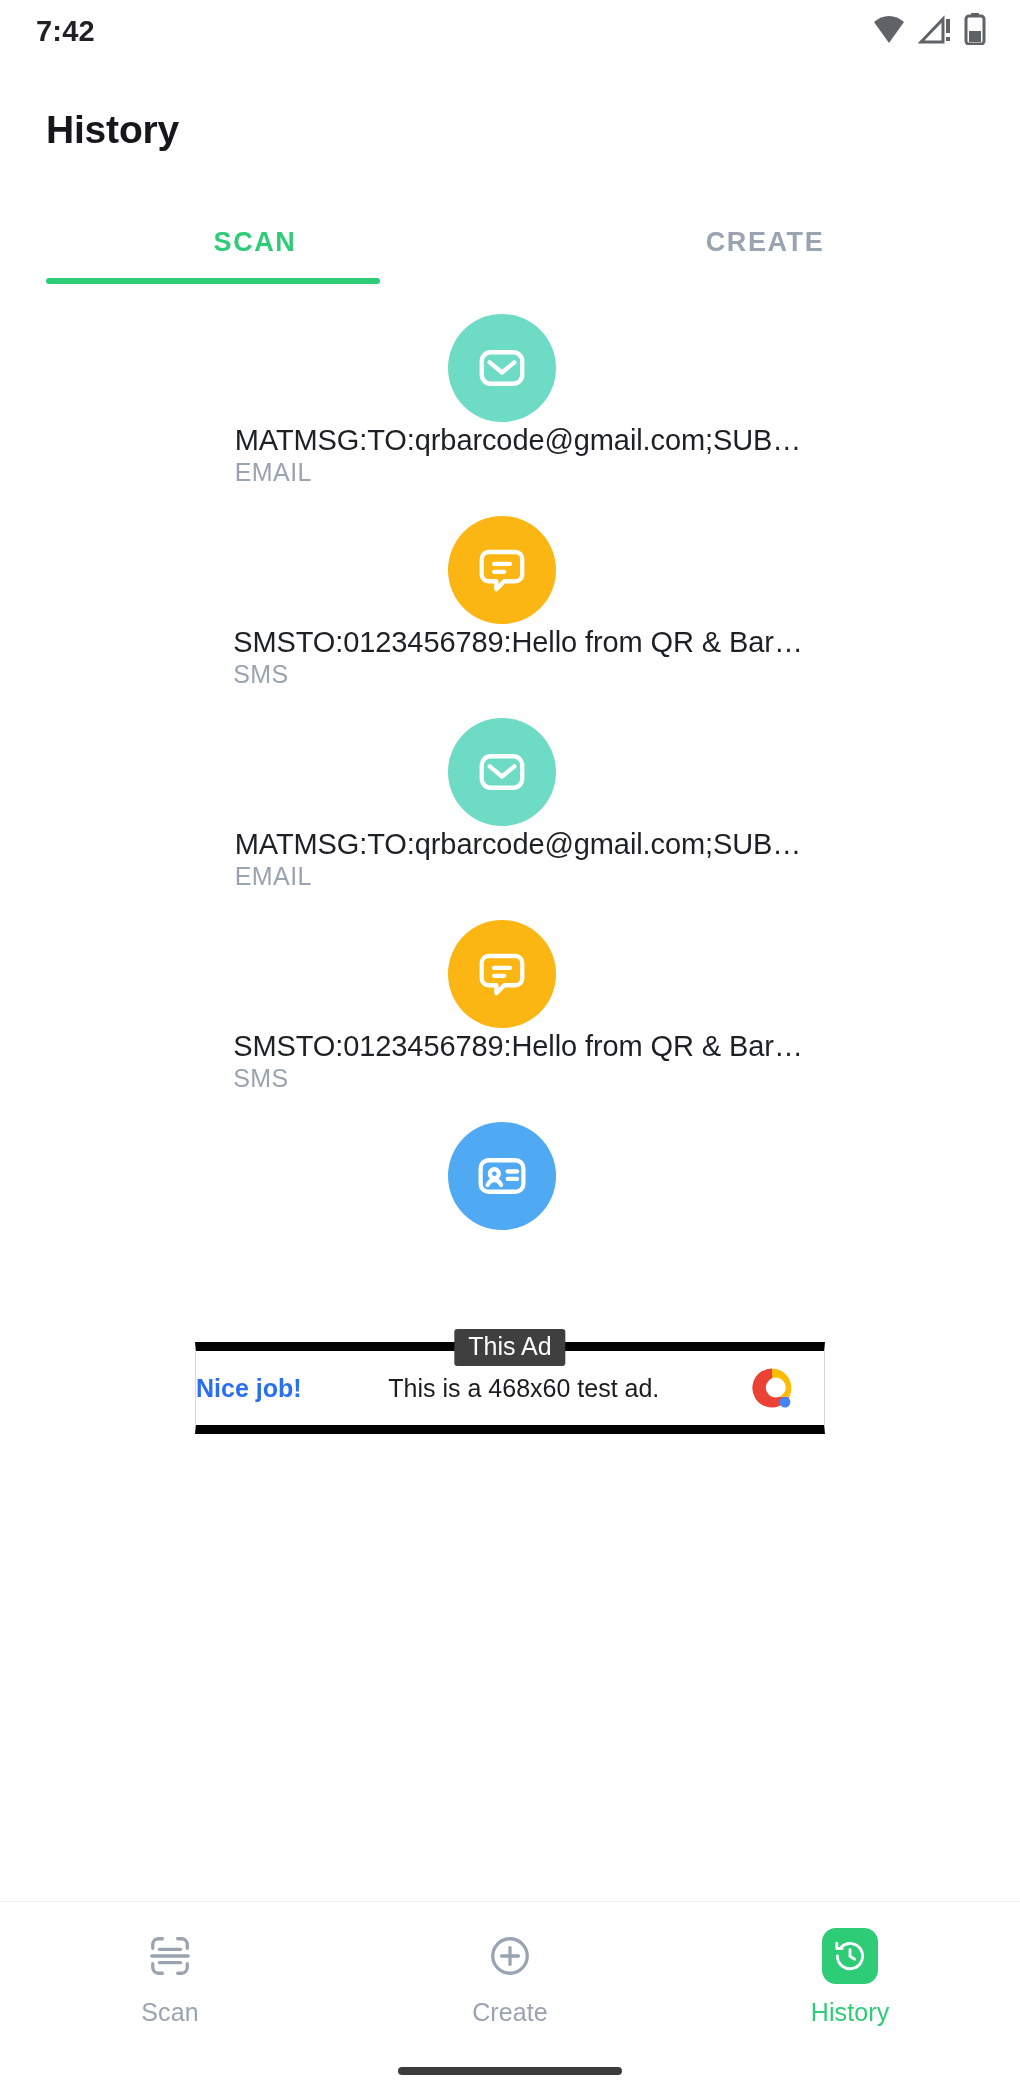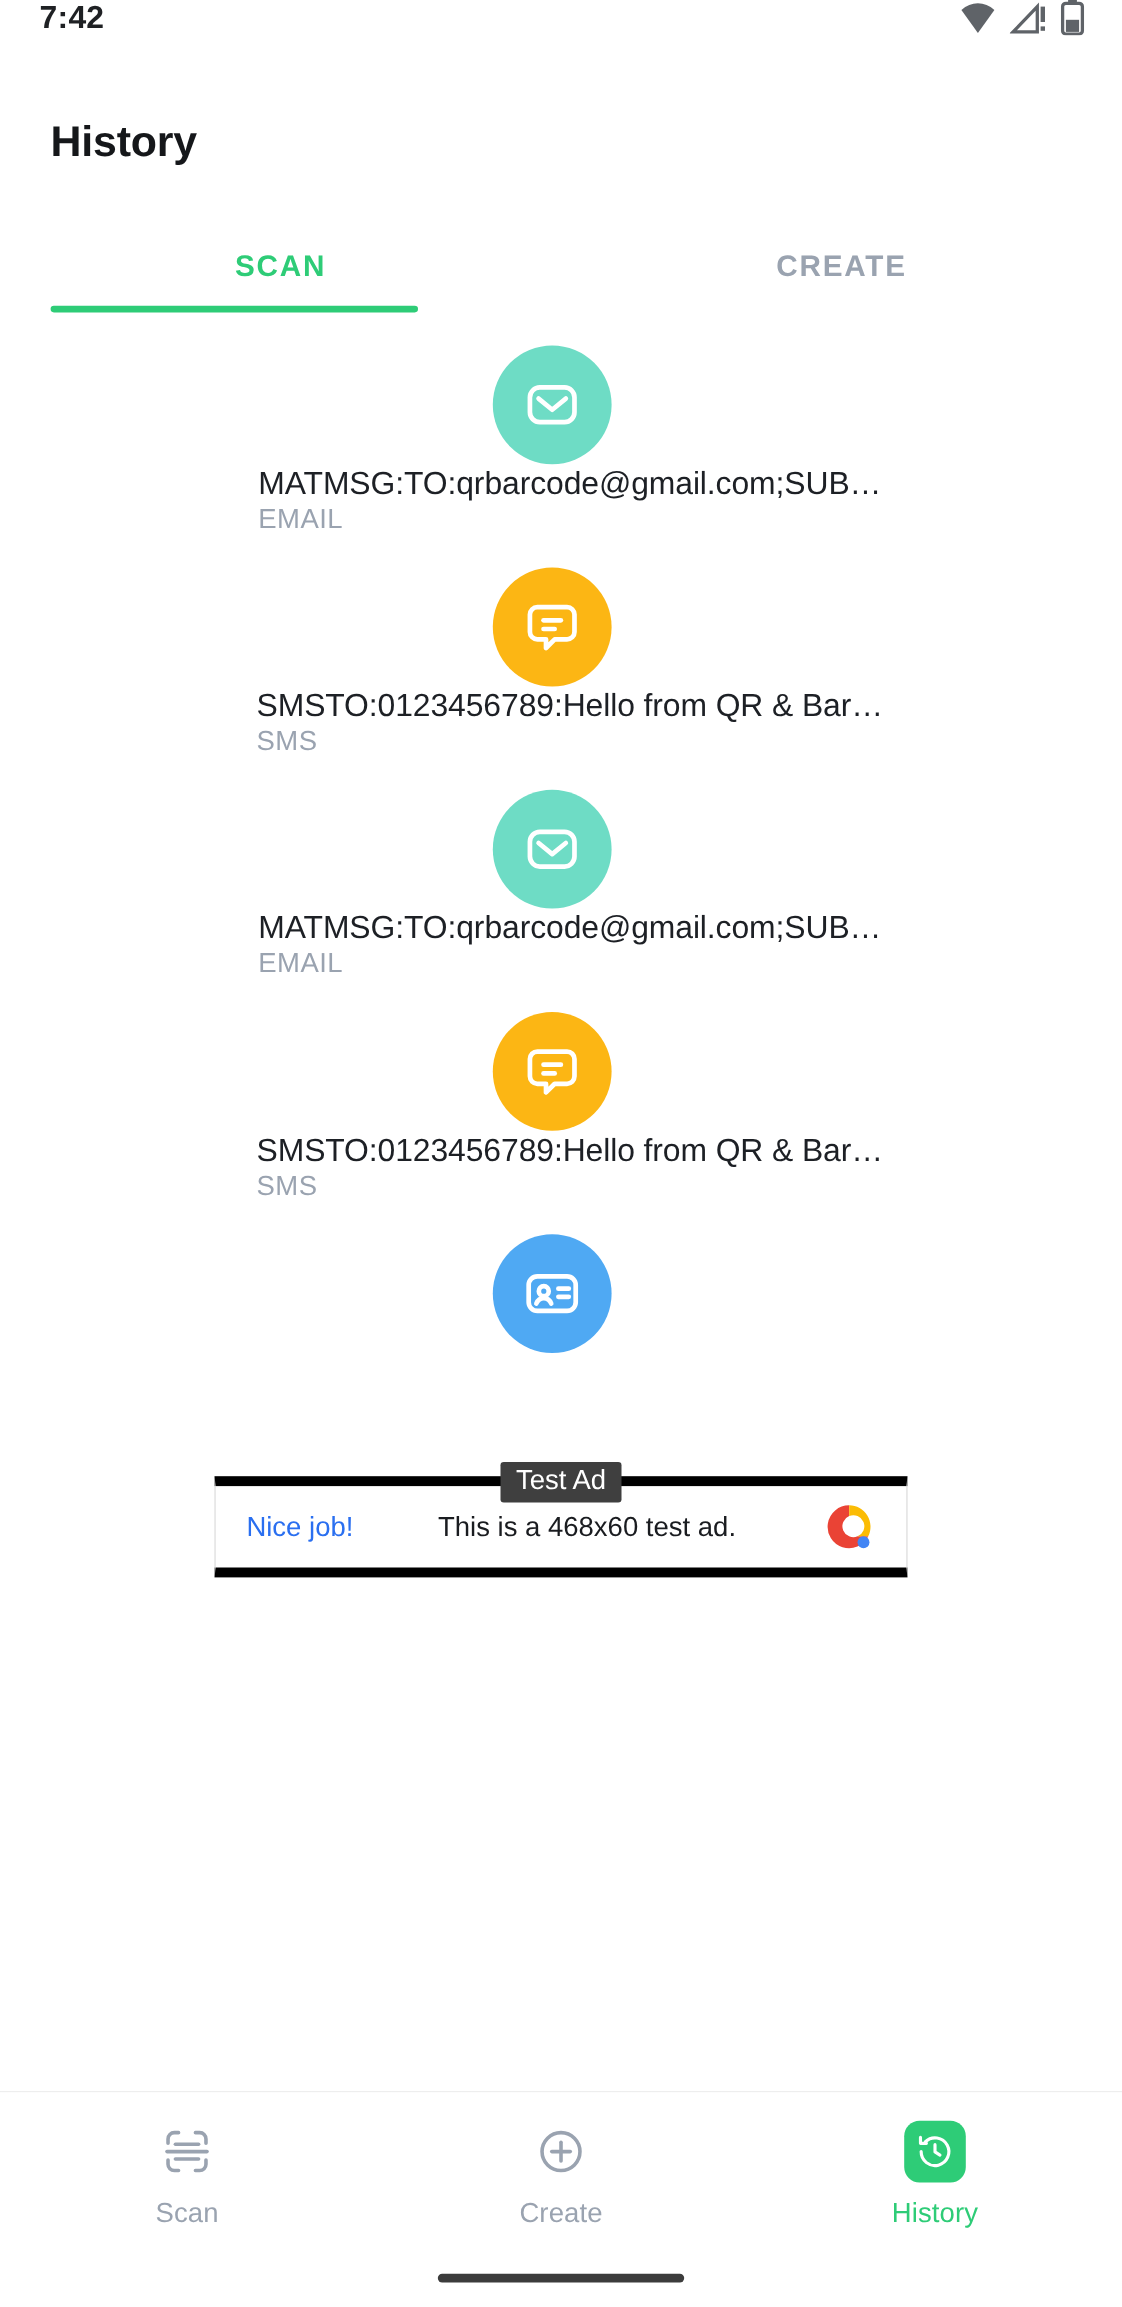--- a/index.html
+++ b/index.html
@@ -8,21 +8,21 @@
     width:1020px; height:2097px;
     font-family:"Liberation Sans", sans-serif;
     color:#1a1c20;
     position:relative;
     overflow:hidden;
   }
 
   
   .statusbar {
     height:62px;
-    display:flex; align-items:flex-start; justify-content:space-between;
+    display:flex; align-items:center; justify-content:space-between;
     padding:0 34px 0 36px;
   }
   .status-time {
     font-size:29px; font-weight:600; letter-spacing:.2px; color:#1f2124;
   }
   .status-icons { display:flex; align-items:center; gap:12px; }
 
   
   .page-title {
     font-size:39px; font-weight:700; letter-spacing:-.2px;
@@ -86,22 +86,22 @@
   }
   .ad {
     width:630px; height:92px;
     border-top:9px solid #000; border-bottom:9px solid #000;
     border-left:1px solid #d8d8d8; border-right:1px solid #d8d8d8;
     background:#fff;
     display:flex; align-items:center;
     position:relative;
   }
   .ad-nicejob {
-    color:#2a6ff0; font-size:25px; font-weight:400;
-    margin-left:28px; white-space:nowrap;
+    color:#2a6ff0; font-size:25px; font-weight:700;
+    white-space:nowrap;
   }
   .ad-body {
     flex:1; text-align:center; font-size:25px; color:#1a1c20;
     white-space:nowrap;
   }
   .ad-logo { margin-right:26px; width:52px; height:52px; flex:0 0 52px; }
   .ad-badge {
     position:absolute; top:-22px; left:50%; transform:translateX(-50%);
     background:#3f3f3f; color:#fff;
     font-size:25px; padding:3px 14px 5px; border-radius:3px;
@@ -235,21 +235,21 @@
         <path d="M5.6 16 c0.6 -1.5 1.7 -2.2 3 -2.2 c1.3 0 2.4 0.7 3 2.2"></path>
         <path d="M14.5 10 h4.2"></path>
         <path d="M14.5 13.3 h4.2"></path>
       </svg>
     </div>
   </div>
 </div>
 
 <div class="ad-wrap">
   <div class="ad">
-    <div class="ad-badge">Test Ad</div>
+    <div class="ad-badge">This Ad</div>
     <div class="ad-nicejob">Nice job!</div>
     <div class="ad-body">This is a 468x60 test ad.</div>
     <div class="ad-logo">
       <svg width="52" height="52" viewBox="0 0 48 48">
         <path d="M24 6 A18 18 0 1 0 40 32 L31 32 A9 9 0 1 1 24 15 Z" fill="#EA4335"></path>
         <path d="M24 6 A18 18 0 0 1 40 32 L31 32 A9 9 0 0 0 24 15 Z" fill="#FBBC05"></path>
         <circle cx="36" cy="37" r="5" fill="#4285F4"></circle>
       </svg>
     </div>
   </div>

